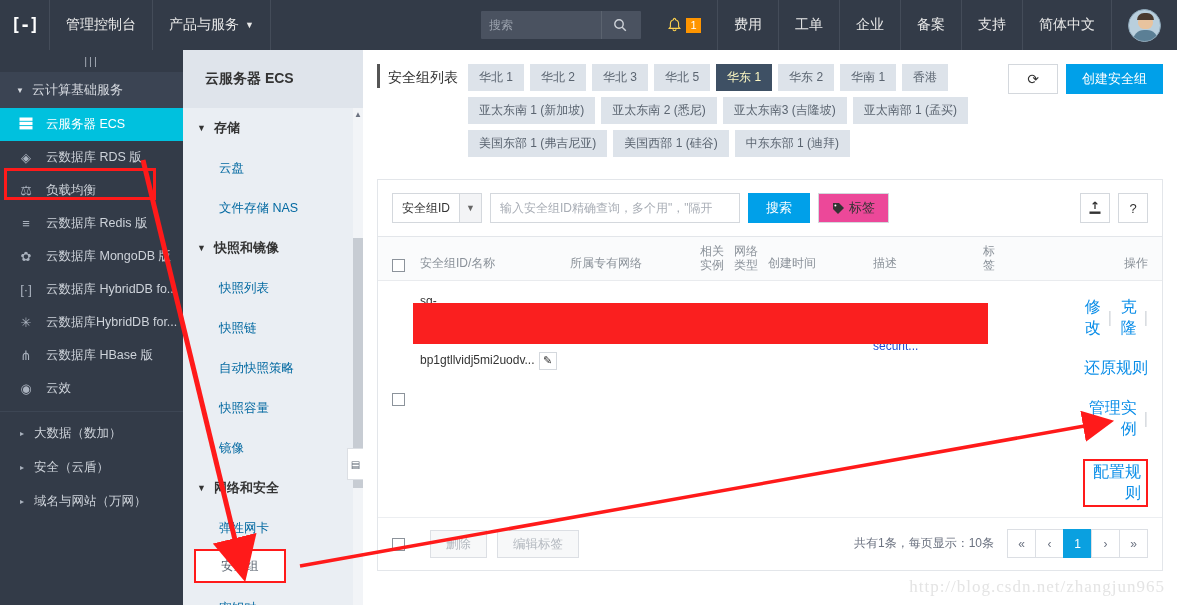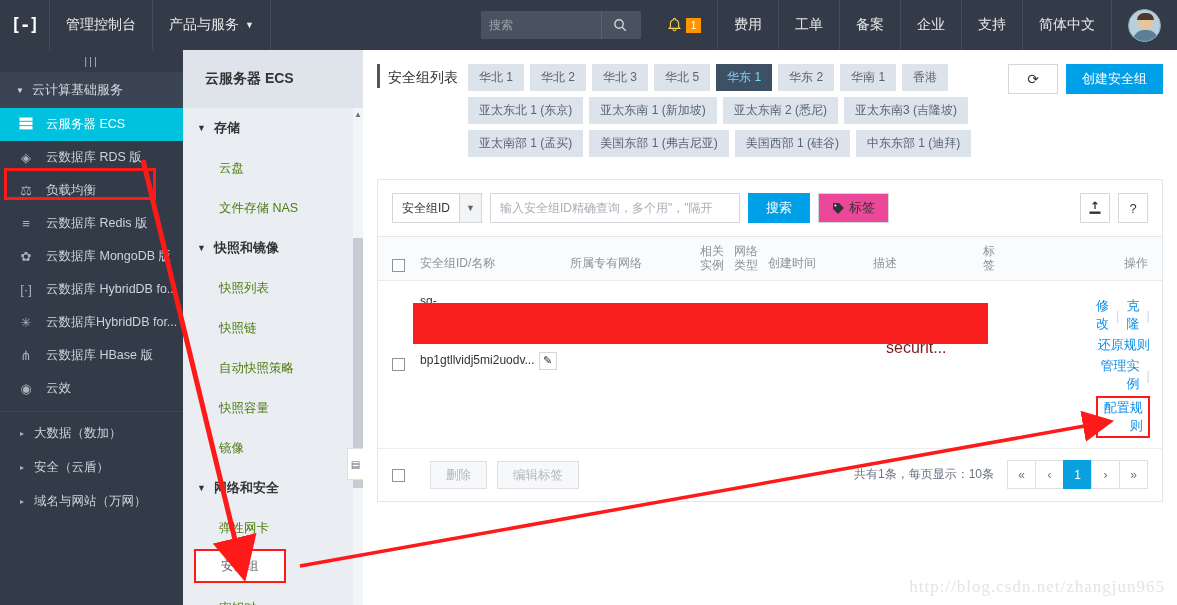--- a/index.html
+++ b/index.html
@@ -105,21 +105,21 @@
   #sb2-title {
     height:58px; display:flex; align-items:center; padding-left:22px;
     font-size:14px; font-weight:bold; color:#333; background:#dfe4eb;
   }
   .sb2-group {
     display:flex; align-items:center; gap:8px; font-size:13px; color:#333;
     font-weight:bold; height:40px; padding-left:14px; cursor:pointer;
   }
   .sb2-group .caret { font-size:9px; color:#333; }
   .sb2-item {
-    font-size:12.5px; color:#4d7c0f; height:40px; display:flex; align-items:center;
+    font-size:12.5px; color:#0369a1; height:40px; display:flex; align-items:center;
     padding-left:36px; cursor:pointer;
   }
   #sb2-scroll-track {
     position:absolute; right:0; top:58px; width:10px; height:497px; background:#f2f4f7;
   }
   #sb2-scroll-up {
     position:absolute; right:0; top:58px; width:10px; height:14px;
     background:#f2f4f7; color:#6b7280; font-size:8px; text-align:center; line-height:14px;
   }
   #sb2-scroll-thumb {
@@ -147,21 +147,21 @@
   #page-title-row { display:flex; align-items:flex-start; gap:10px; }
   #page-title {
     font-size:14px; color:#333; border-left:3px solid #555; padding-left:8px;
     line-height:22px; white-space:nowrap; padding-top:2px;
   }
   #region-tabs { display:flex; flex-wrap:wrap; gap:6px; max-width:585px; }
   .region-tab {
     background:#dde3ea; color:#5a6470; font-size:12px;
     padding:5px 11px; cursor:pointer; white-space:nowrap;
   }
-  .region-tab.active { background:#3e5064; color:#7dd3fc; }
+  .region-tab.active { background:#3e5064; color:#fef9c3; }
   #head-actions { position:absolute; right:14px; top:14px; display:flex; gap:8px; }
   #refresh-btn {
     width:50px; height:30px; border:1px solid #d4d8dd; background:#fff;
     display:flex; align-items:center; justify-content:center;
     font-size:14px; color:#333; cursor:pointer;
   }
   #create-sg-btn {
     height:30px; background:#00a0e9; color:#fff; font-size:13px;
     padding:0 16px; display:flex; align-items:center; cursor:pointer;
   }
@@ -236,23 +236,23 @@
   .sg-id-cell { font-size:12px; color:#333; line-height:21px; }
   .edit-pencil {
     display:inline-flex; align-items:center; justify-content:center;
     width:18px; height:18px; border:1px solid #d4d8dd; background:#fff;
     font-size:11px; margin-left:4px; vertical-align:middle; cursor:pointer;
   }
   #redaction {
     position:absolute; left:35px; top:22px; width:575px; height:41px;
     background:#fa1f1f; z-index:3;
   }
-  .desc-text { font-size:16px; color:#7f1d1d; padding-top:48px;margin-left:13px; }
-  #ops { display:flex; flex-direction:column; align-items:flex-end; gap:3px;
-         font-size:13px; color:#0b8ee8; }
+  .desc-text { font-size:12px; color:#1d4ed8; padding-top:48px; }
+  #ops { display:flex; flex-direction:column; align-items:flex-end; gap:19px;
+         font-size:16px; color:#0b8ee8; }
   .op-line { display:flex; align-items:center; gap:7px; }
   .op-link { color:#0b8ee8; cursor:pointer; }
   .op-sep { color:#d2d6db; }
   #cfg-rule-box {
     border:2px solid #ff1a1a; padding:1px 5px; color:#0b8ee8; cursor:pointer;
   }
 
   #tfoot {
     display:flex; align-items:center; padding:12px 14px; gap:10px; position:relative;
   }
@@ -310,22 +310,22 @@
       <svg width="15" height="16" viewBox="0 0 15 16">
         <path d="M7.5 1.2c-.6 0-1 .45-1 1v.5C4.6 3.2 3.4 4.8 3.4 6.8v3.1L2.2 11.4h10.6L11.6 9.9V6.8c0-2-1.2-3.6-3.1-4.1v-.5c0-.55-.4-1-1-1z" fill="none" stroke="#ffd24d" stroke-width="1.1"></path>
         <path d="M6 12.3c0 .9.7 1.5 1.5 1.5s1.5-.6 1.5-1.5" fill="none" stroke="#ffd24d" stroke-width="1.1"></path>
       </svg>
       <span id="notif-count">1</span>
     </span>
   </div>
 
   <div class="tb-cell">费用</div>
   <div class="tb-cell">工单</div>
+  <div class="tb-cell">企业</div>
   <div class="tb-cell">备案</div>
-  <div class="tb-cell">企业</div>
   <div class="tb-cell">支持</div>
   <div class="tb-cell">简体中文</div>
   <div class="tb-cell" style="border-right:none;">
     <div id="avatar">
         <span class="avatar-hair"></span>
       </div>
   </div>
 </div>
 
 <div id="sidebar1">
@@ -442,21 +442,20 @@
       <div id="region-tabs">
         <div class="region-tab">华北 1</div>
         <div class="region-tab">华北 2</div>
         <div class="region-tab">华北 3</div>
         <div class="region-tab">华北 5</div>
         <div class="region-tab active">华东 1</div>
         <div class="region-tab">华东 2</div>
         <div class="region-tab">华南 1</div>
         <div class="region-tab">香港</div>
 
-        <div class="region-tab">亚太东北 1 (东京)</div>
         <div class="region-tab">亚太东南 1 (新加坡)</div>
         <div class="region-tab">亚太东南 2 (悉尼)</div>
         <div class="region-tab">亚太东南3 (吉隆坡)</div>
 
         <div class="region-tab">亚太南部 1 (孟买)</div>
         <div class="region-tab">美国东部 1 (弗吉尼亚)</div>
         <div class="region-tab">美国西部 1 (硅谷)</div>
         <div class="region-tab">中东东部 1 (迪拜)</div>
 
       </div>

